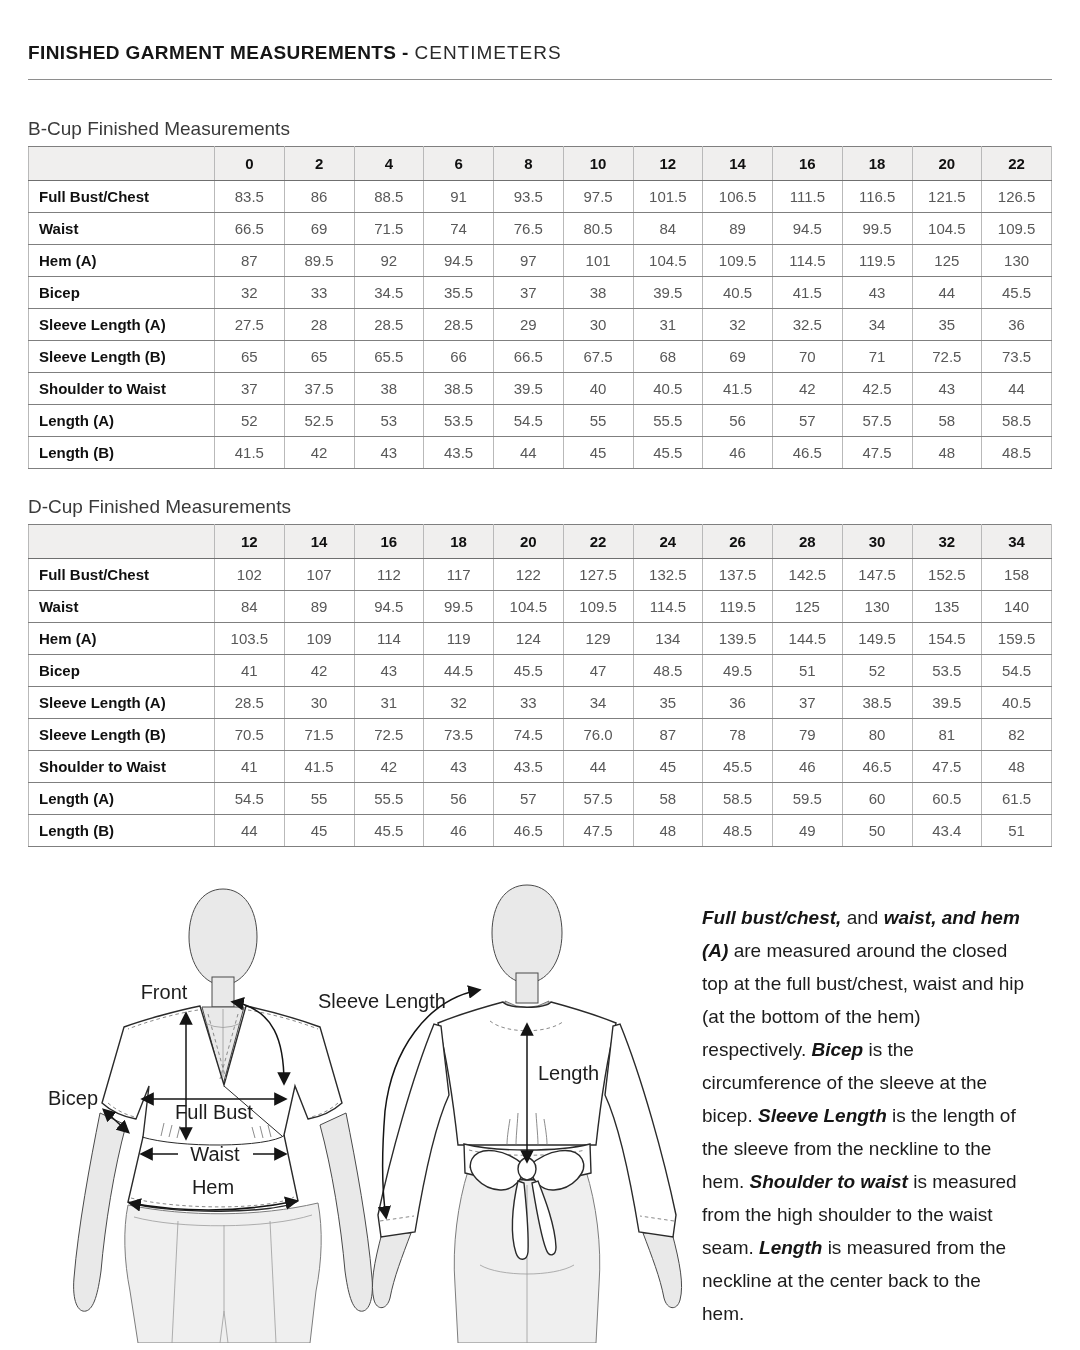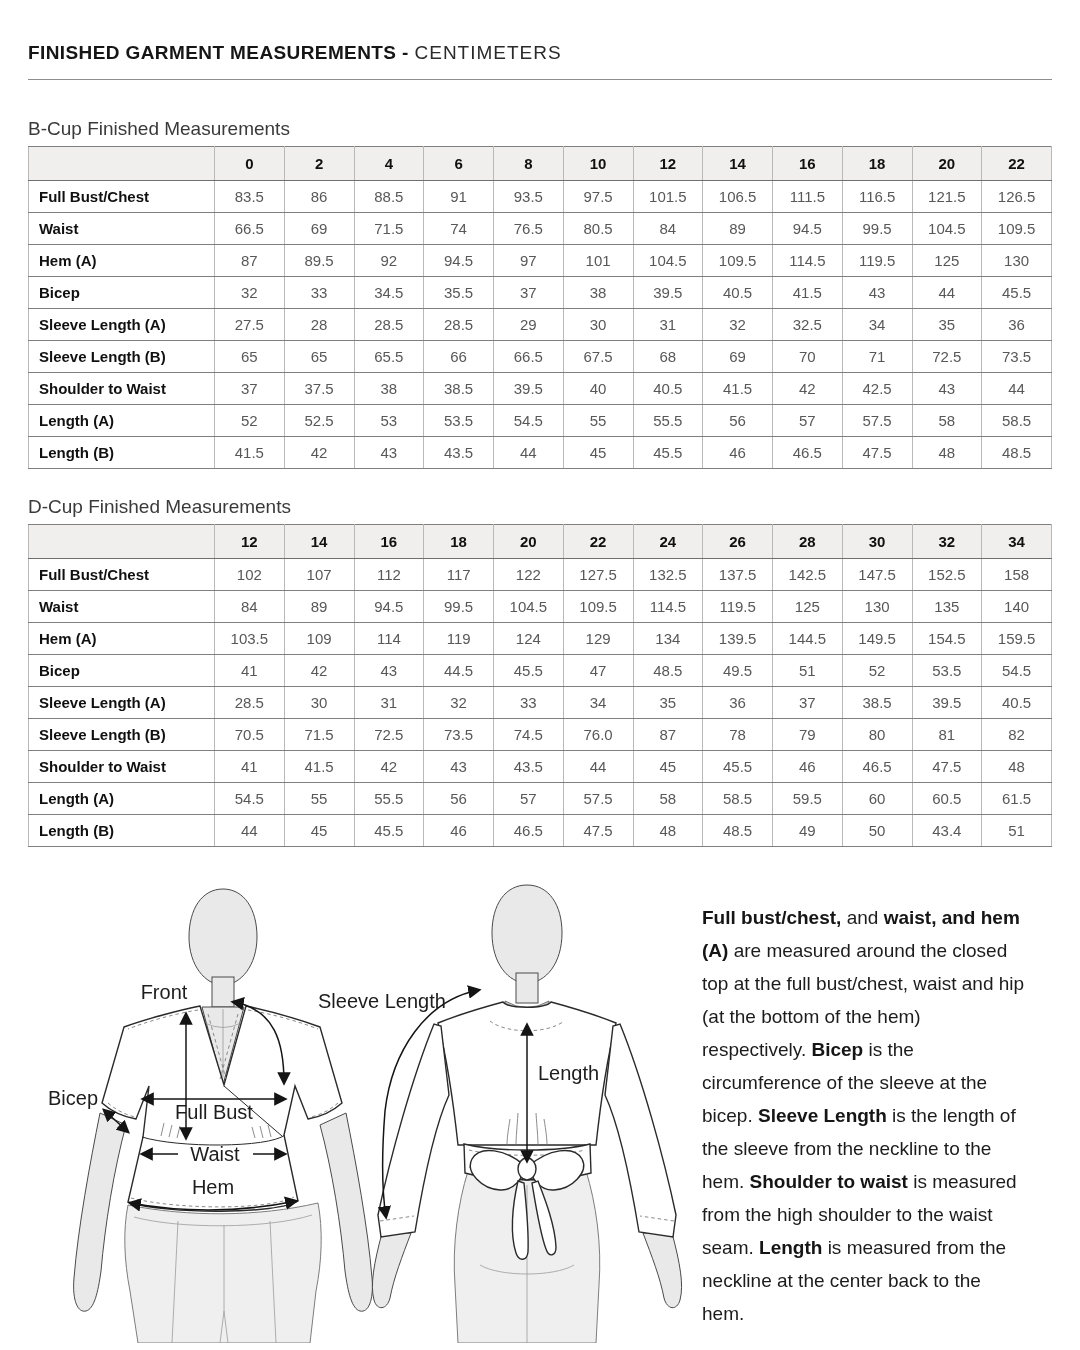--- a/index.html
+++ b/index.html
@@ -43,21 +43,21 @@
   }
   table.meas tbody td { color: #585858; background: #fff; }
 
   
   .bottom { display: flex; margin-top: 26px; }
   .figures { width: 660px; flex: 0 0 auto; text-align: center; }
   .description {
     width: 324px; margin-left: 14px; padding-top: 28px;
     font-size: 19px; line-height: 33px; color: #1c1c1c;
   }
-  .description b { font-weight: 700; color: #151515; }
+  .description b { font-weight: 700; color: #151515; font-style: italic; }
 
   
   .fig-body { fill: #e9e9e9; stroke: #4a4a4a; stroke-width: 1; }
   .fig-pant { fill: #efefef; stroke: #7d7d7d; stroke-width: 1; }
   .fig-pant-line { fill: none; stroke: #9c9c9c; stroke-width: 0.8; }
   .fig-garment { fill: #ffffff; stroke: #2a2a2a; stroke-width: 1.4; }
   .fig-seam { fill: none; stroke: #2a2a2a; stroke-width: 1; }
   .fig-dash { fill: none; stroke: #8a8a8a; stroke-width: 1; stroke-dasharray: 3.5,3; }
   .fig-gather { fill: none; stroke: #6f6f6f; stroke-width: 0.8; }
   .fig-skinline { fill: none; stroke: #9a9a9a; stroke-width: 0.8; }

